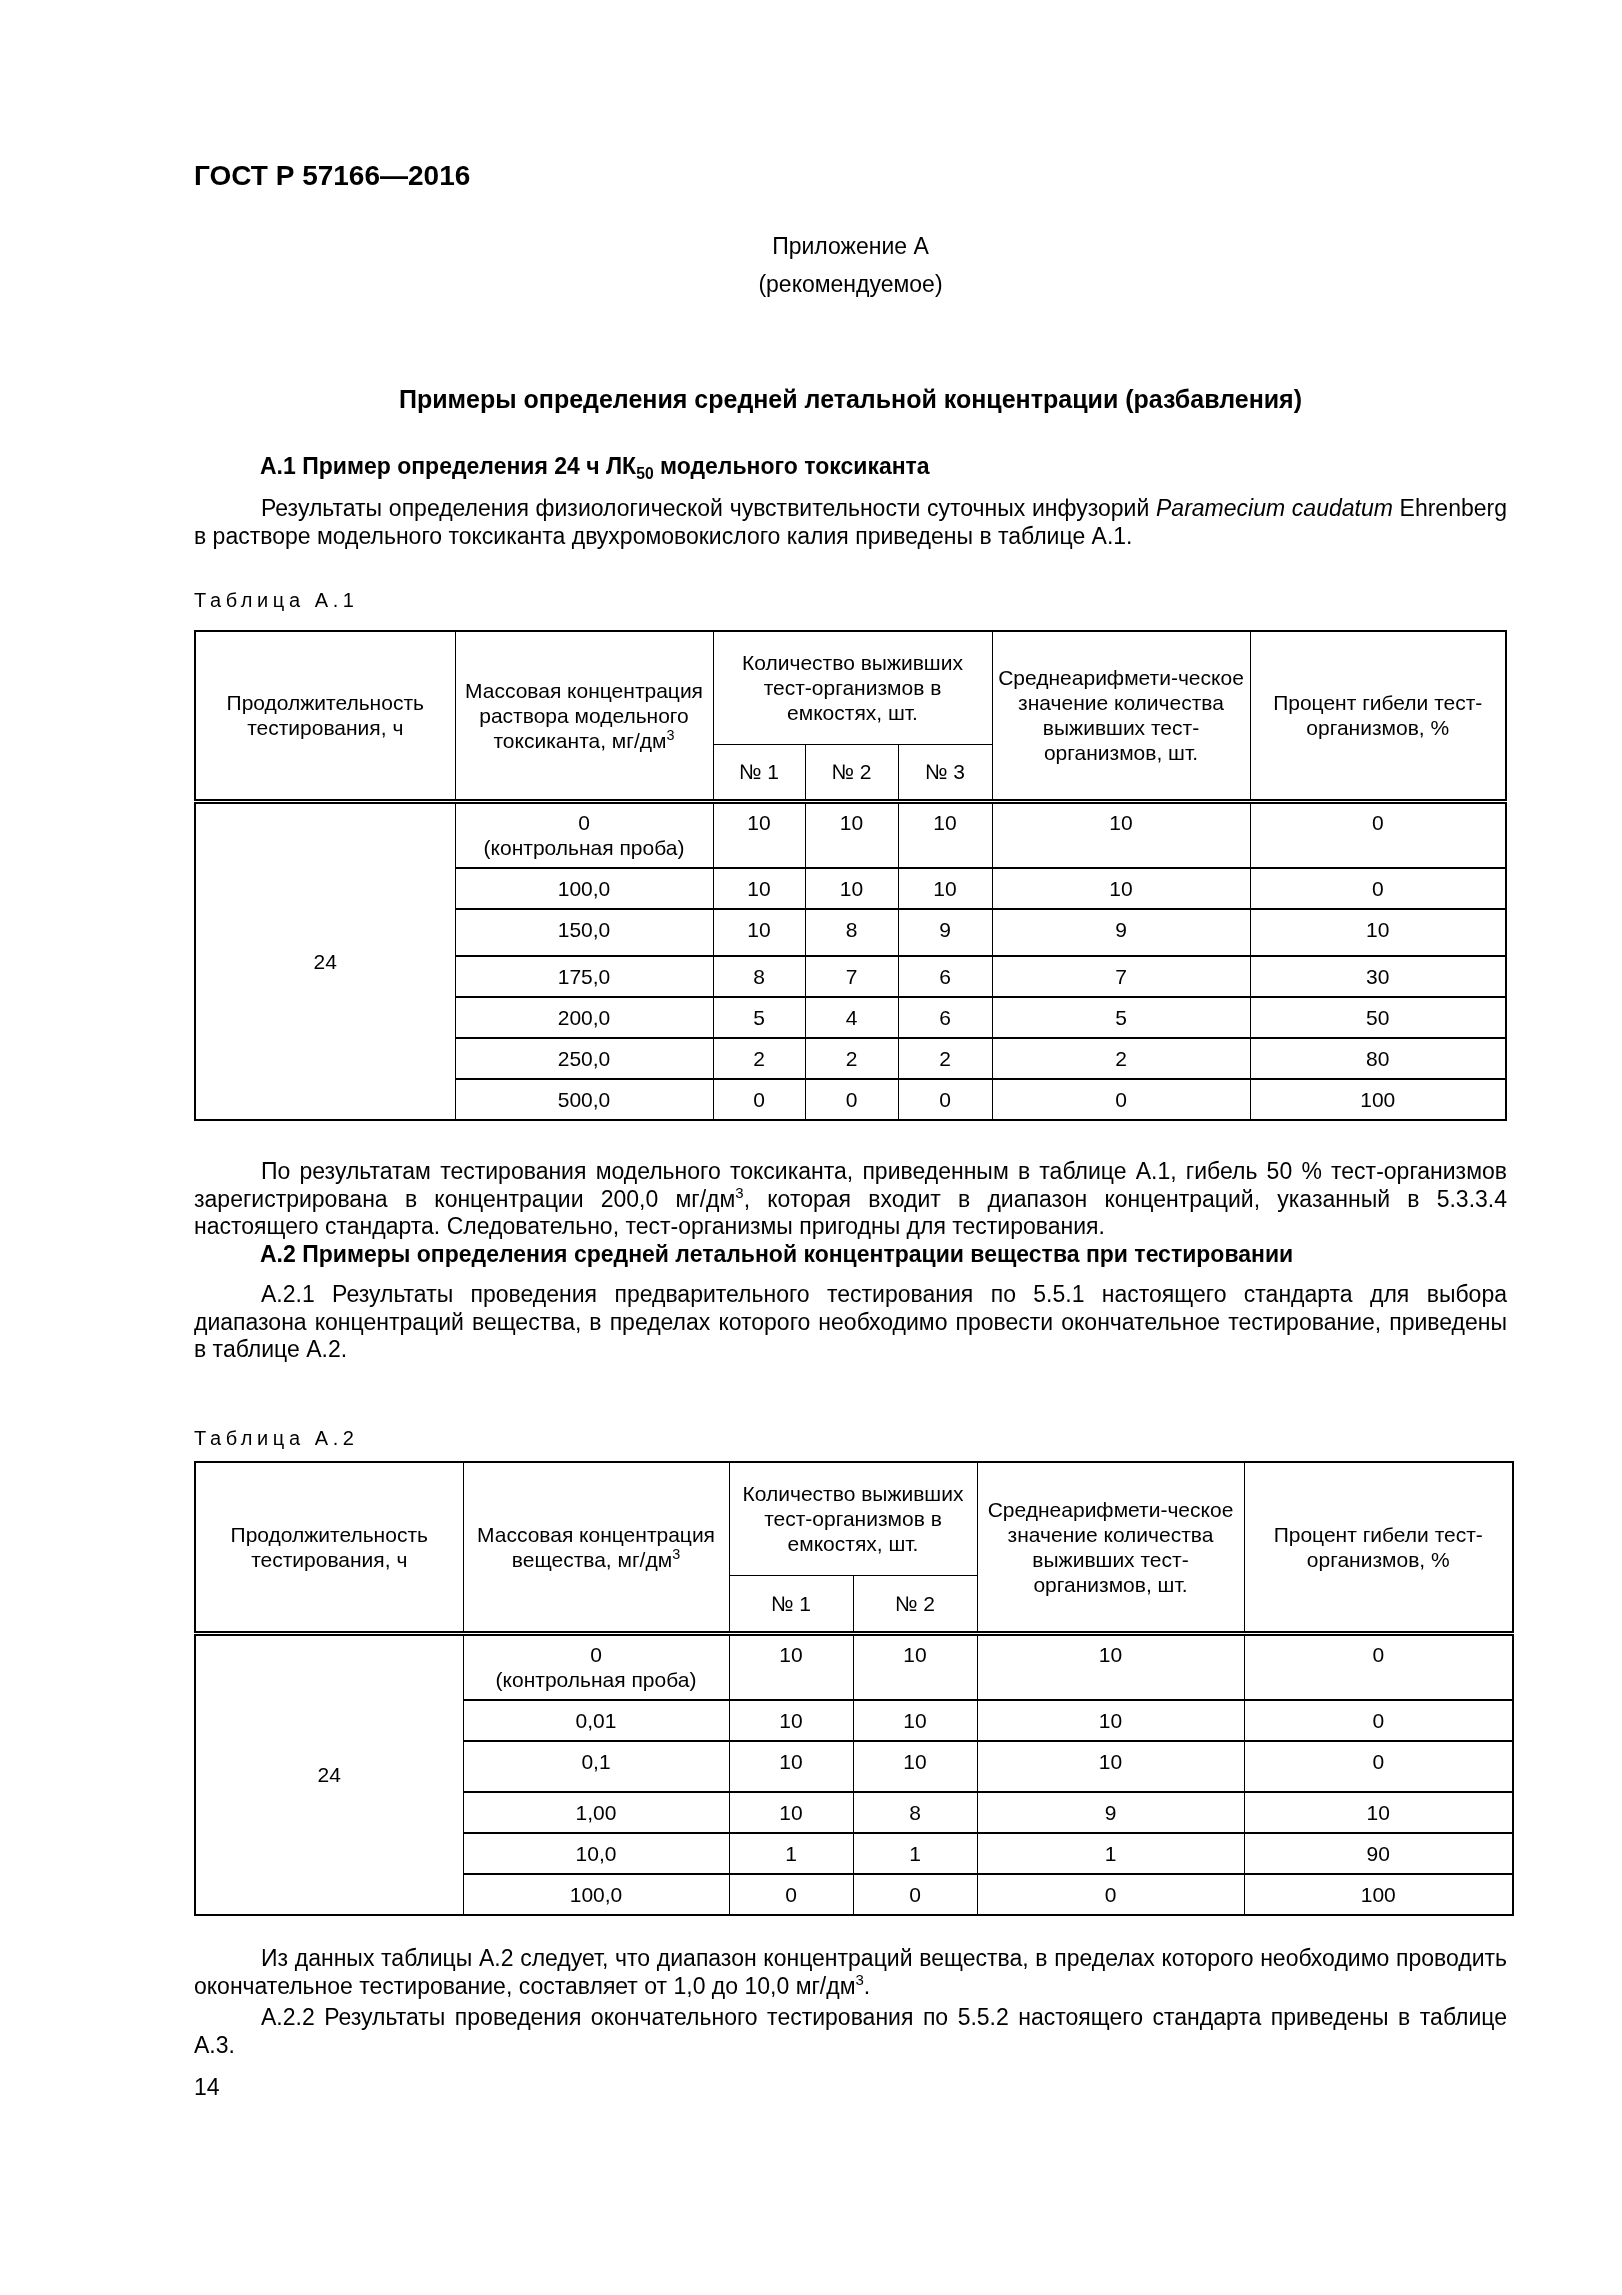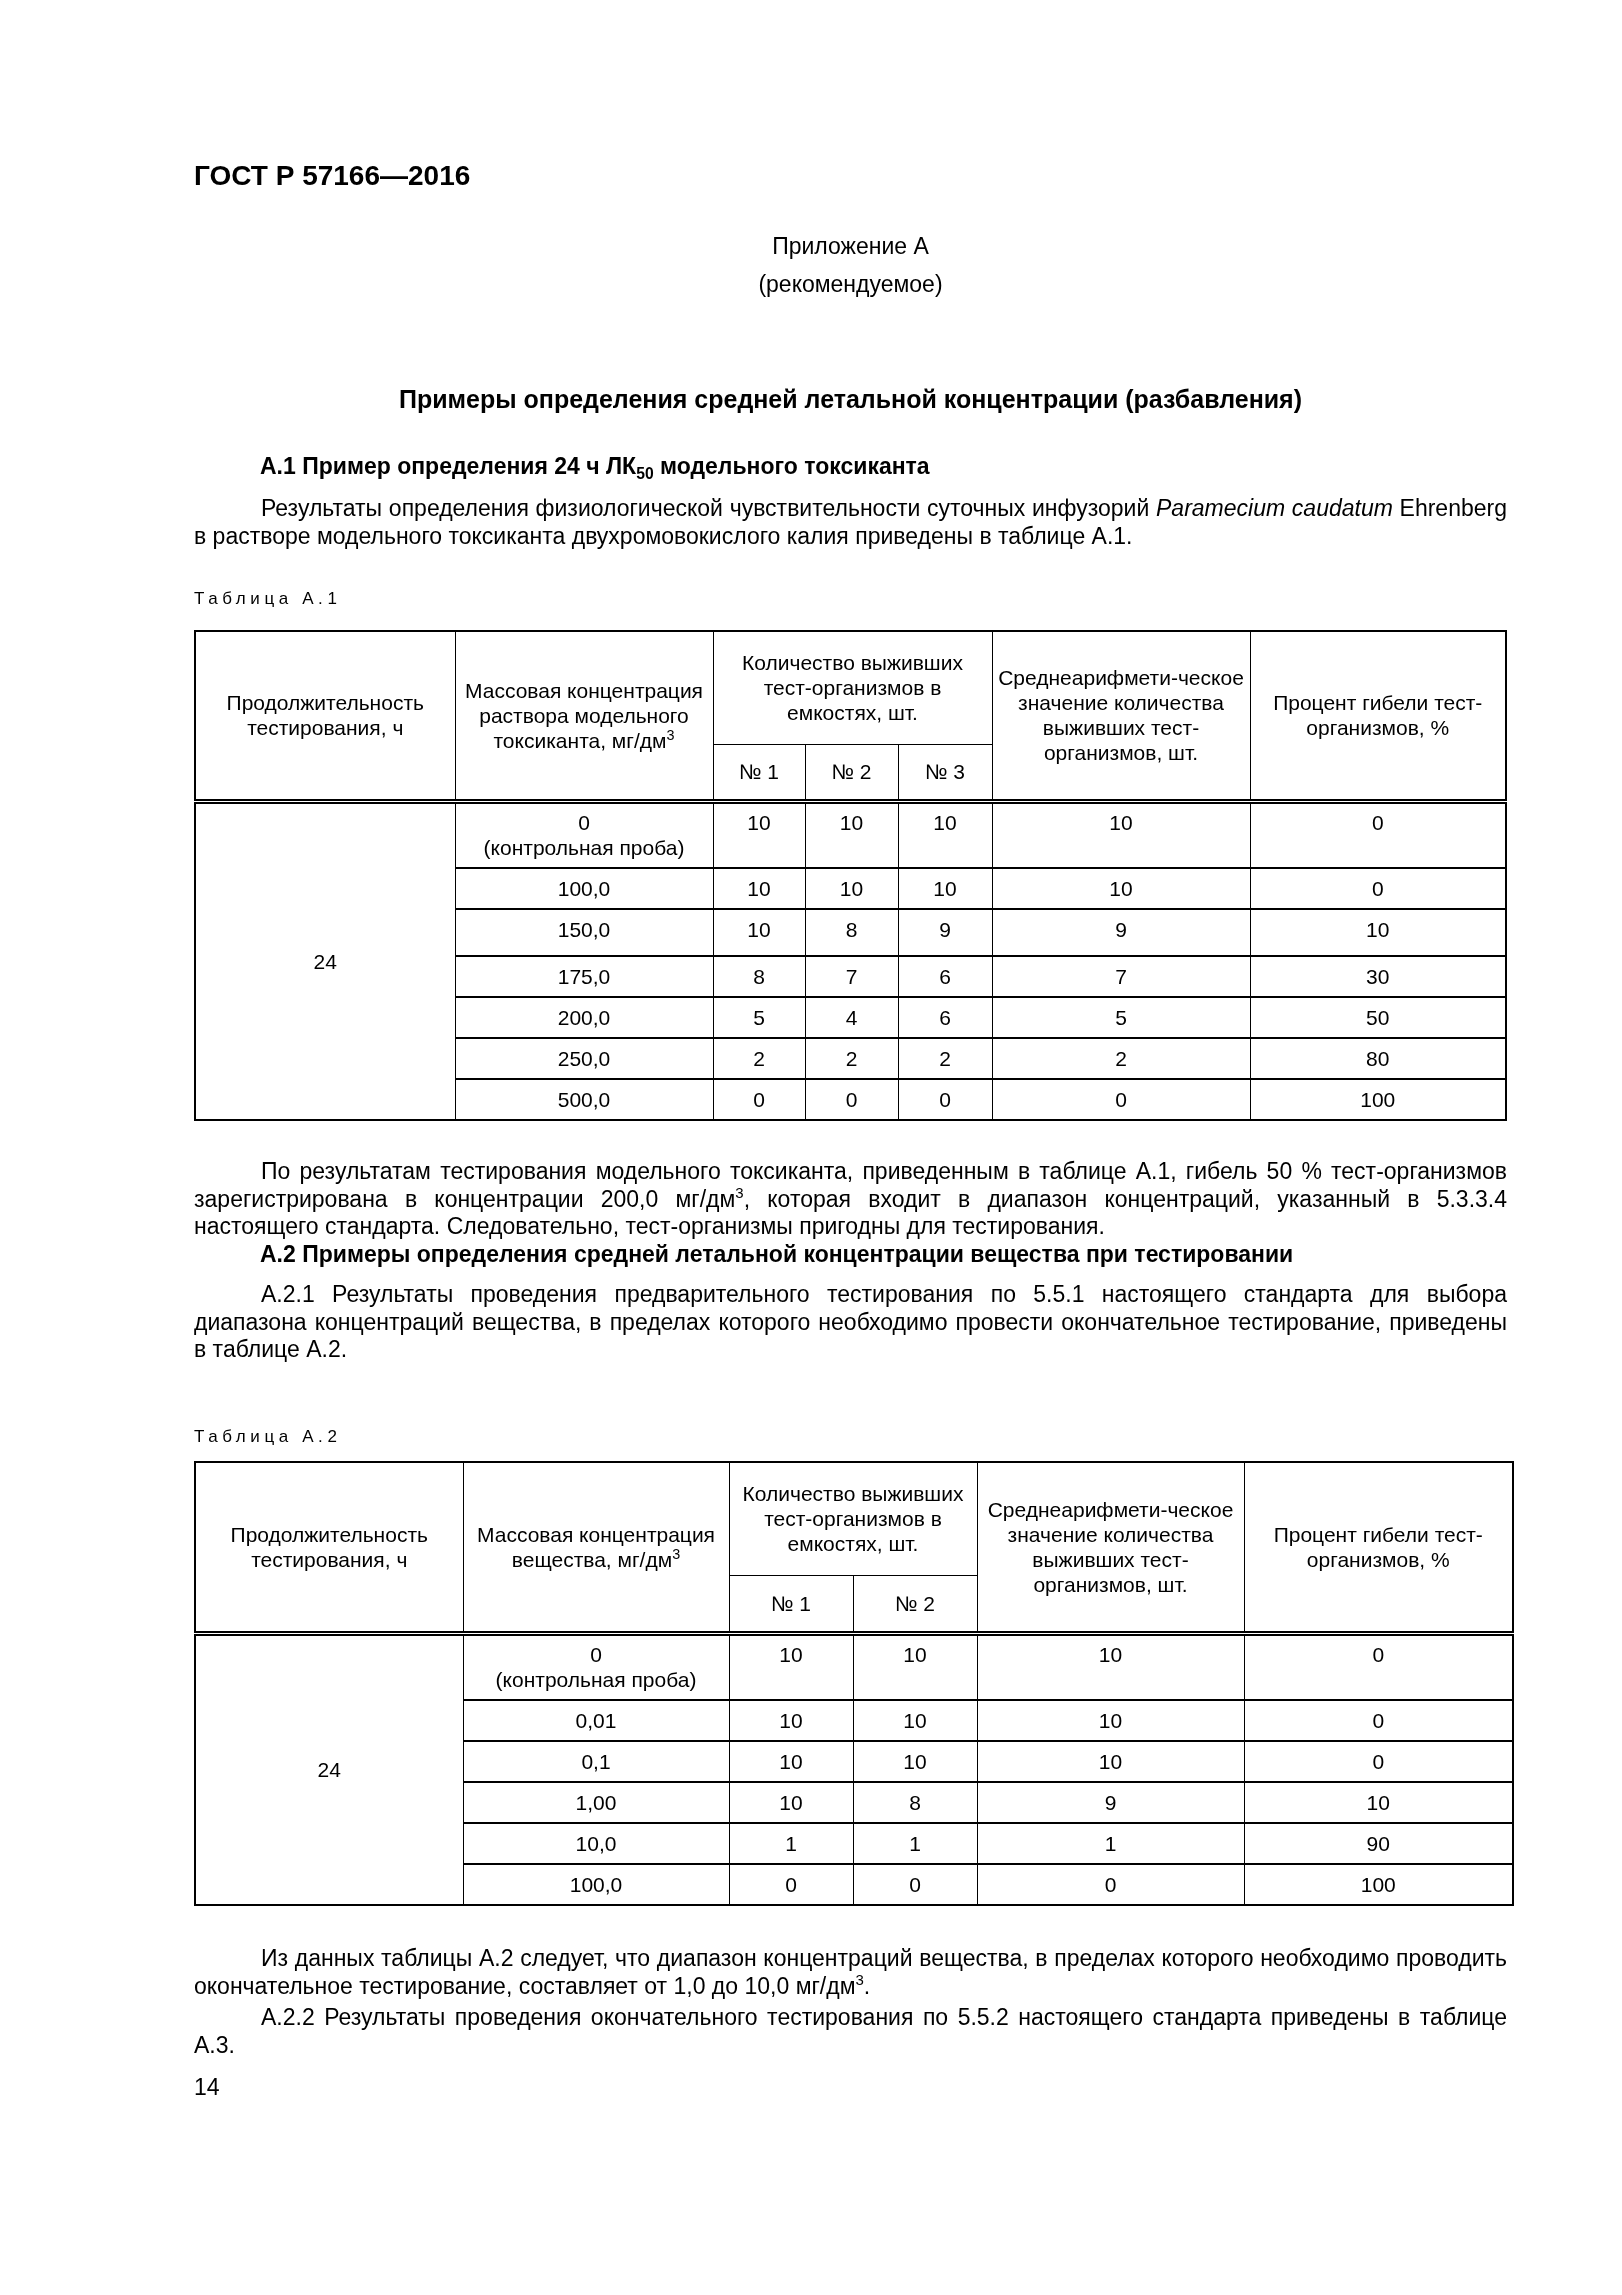--- a/index.html
+++ b/index.html
@@ -14,21 +14,21 @@
   .appendix.l2 { top: 270px; }
   .main-title { left: 194px; width: 1313px; top: 385px; text-align: center; font-size: 25px; font-weight: bold; white-space: nowrap; }
   .heading { left: 260px; font-size: 23px; font-weight: bold; white-space: nowrap; }
   .heading sub { font-size: 15.7px; vertical-align: -5.2px; line-height: 0; }
   .para {
     left: 194px; width: 1313px; font-size: 23px; line-height: 27.5px;
     text-align: justify; text-indent: 67px;
   }
   .para sup { font-size: 15px; vertical-align: 9.2px; line-height: 0; }
   .para i { font-style: italic; }
-  .caption { left: 194px; font-size: 17px; letter-spacing: 4.6px; white-space: nowrap; text-align: center; }
+  .caption { left: 194px; font-size: 20px; letter-spacing: 4.6px; white-space: nowrap; text-align: center; }
   table.gt {
     position: absolute; border-collapse: collapse; table-layout: fixed;
     font-size: 21px; text-align: center;
   }
   table.gt td, table.gt th {
     border: 1px solid #000; padding: 0 2.6px; font-weight: normal;
     line-height: 25px; overflow: hidden;
   }
   table.gt { border: 2.6px solid #000; }
   table.gt thead tr.last th, table.gt thead tr th.tall { border-bottom: 5.9px double #000; }
@@ -204,21 +204,21 @@
       </tr>
       <tr style="height: 41px;">
         <td class="conc">
           <div>0,01</div>
         </td>
         <td class="val">10</td>
         <td class="val">10</td>
         <td class="val">10</td>
         <td class="val">0</td>
       </tr>
-      <tr style="height: 41px;">
+      <tr style="height: 51px;">
         <td class="conc">
           <div>0,1</div>
         </td>
         <td class="val">10</td>
         <td class="val">10</td>
         <td class="val">10</td>
         <td class="val">0</td>
       </tr>
       <tr style="height: 41px;">
         <td class="conc">

